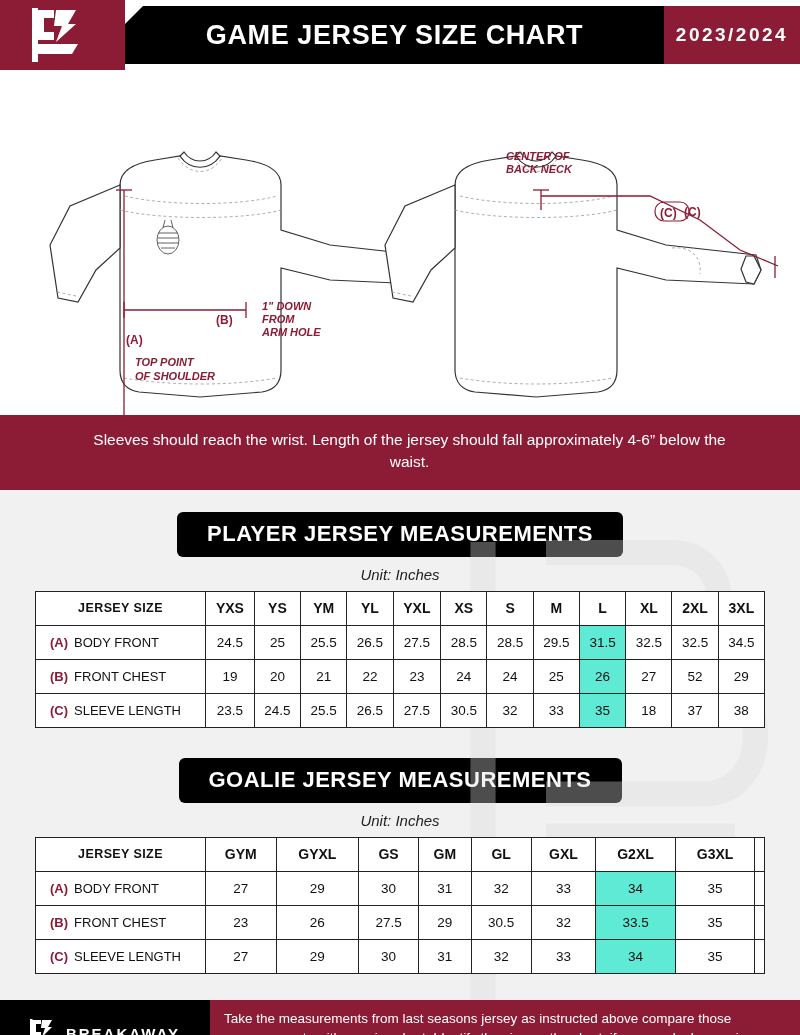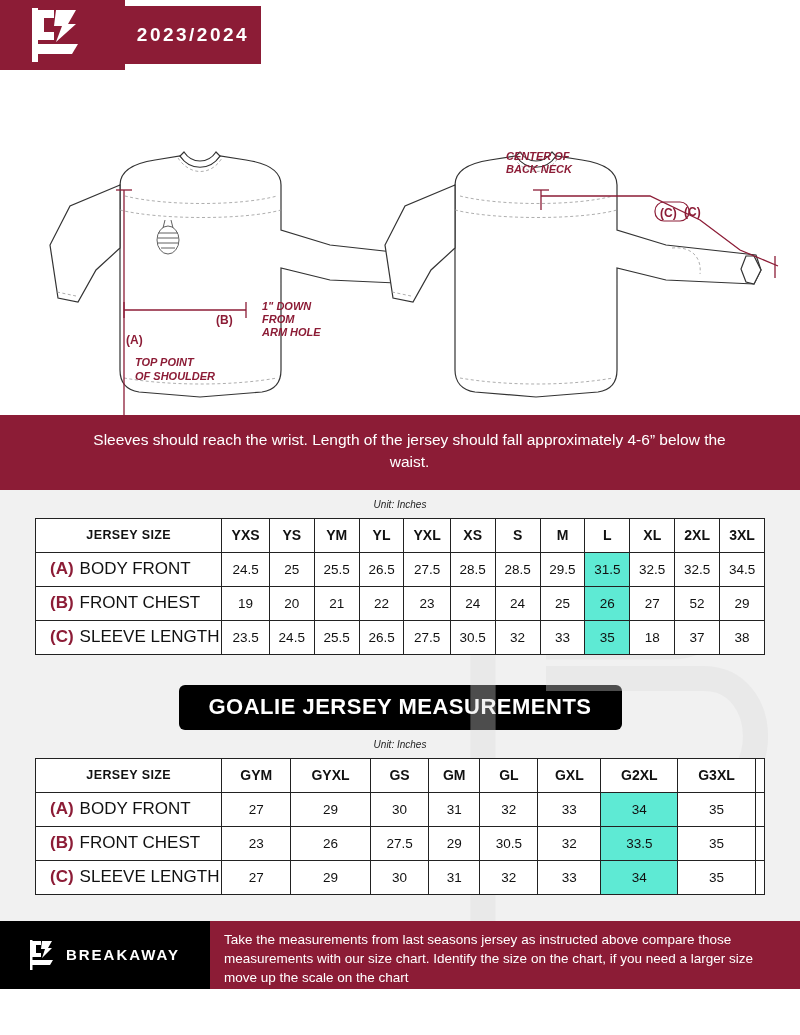--- a/index.html
+++ b/index.html
@@ -108,21 +108,21 @@
     font-size: 22px;
     font-weight: bold;
     letter-spacing: 0.5px;
     padding: 9px 30px 10px 30px;
     border-radius: 6px;
     font-family: "Liberation Sans", sans-serif;
   }
   .unit {
     text-align: center;
     font-style: italic;
-    font-size: 10px;
+    font-size: 15px;
     color: #222;
     padding: 9px 0 8px 0;
   }
 
   table {
     border-collapse: collapse;
     background: #ffffff;
     margin: 0 auto;
     position: relative;
     padding-left: 25px;
@@ -135,21 +135,21 @@
     text-align: center;
     height: 34px;
     color: #111;
     font-weight: normal;
     padding: 0 2px;
   }
   .row-head td { font-weight: bold; font-size: 14px; }
   td.lbl {
     text-align: left;
     padding-left: 14px;
-    font-size: 17px;
+    font-size: 13px;
     white-space: nowrap;
   }
   td.lbl .tag {
     color: #8c1c36;
     font-weight: bold;
     margin-right: 6px;
   }
   td.hdr-lbl { text-align: center; font-size: 12.5px; letter-spacing: .4px; }
   td.shade { background: #5eead4; }
   td.blank { border: 1px solid #222; background: #ffffff; }
@@ -186,20 +186,23 @@
 <body>
 
 <div class="header">
   <div class="header-left">
     <svg class="logo-b" viewBox="0 0 62 54">
       <polygon points="4,2 22,2 22,10 12,10 12,24 22,24 22,32 4,32" fill="#ffffff"></polygon>
       <polygon points="24,2 44,2 36,16 44,16 24,34 30,18 22,18" fill="#ffffff"></polygon>
       <polygon points="4,36 46,36 40,46 4,46" fill="#ffffff"></polygon>
       <polygon points="0,0 6,0 6,54 0,54" fill="#ffffff"></polygon>
     </svg>
+  </div>
+  <div class="header-title-wrap">
+    <div class="header-title">GAME JERSEY SIZE CHART</div>
   </div>
   <div class="header-year">2023/2024</div>
 </div>
 
 <div class="illus">
   <svg width="800" height="345" viewBox="0 0 800 345">
     <defs>
       <style>
         .jl { fill:#ffffff; stroke:#333; stroke-width:1.2; }
         .jd { fill:none; stroke:#999; stroke-width:0.8; stroke-dasharray:3 2.5; }
@@ -319,20 +322,23 @@
 <div class="body-wrap">
   <svg class="watermark" viewBox="0 0 200 260">
     <g fill="none" stroke="#dcdcdc" stroke-width="12">
       <path d="M30,20 L30,240"></path>
       <path d="M60,25 L120,25 C150,25 150,70 120,70 L60,70"></path>
       <path d="M60,85 L135,85 C168,85 168,140 135,140 L60,140"></path>
       <path d="M60,160 L150,160"></path>
     </g>
   </svg>
 
+  <div class="section-title-wrap">
+    <div class="section-title">PLAYER JERSEY MEASUREMENTS</div>
+  </div>
   <div class="unit">Unit: Inches</div>
 
   <table class="tbl-player">
     <tbody id="player-tbody">
         <tr class="row-head">
           <td class="hdr-lbl" style="width: 170px;">JERSEY SIZE</td>
           <td>YXS</td>
           <td>YS</td>
           <td>YM</td>
           <td>YL</td>

